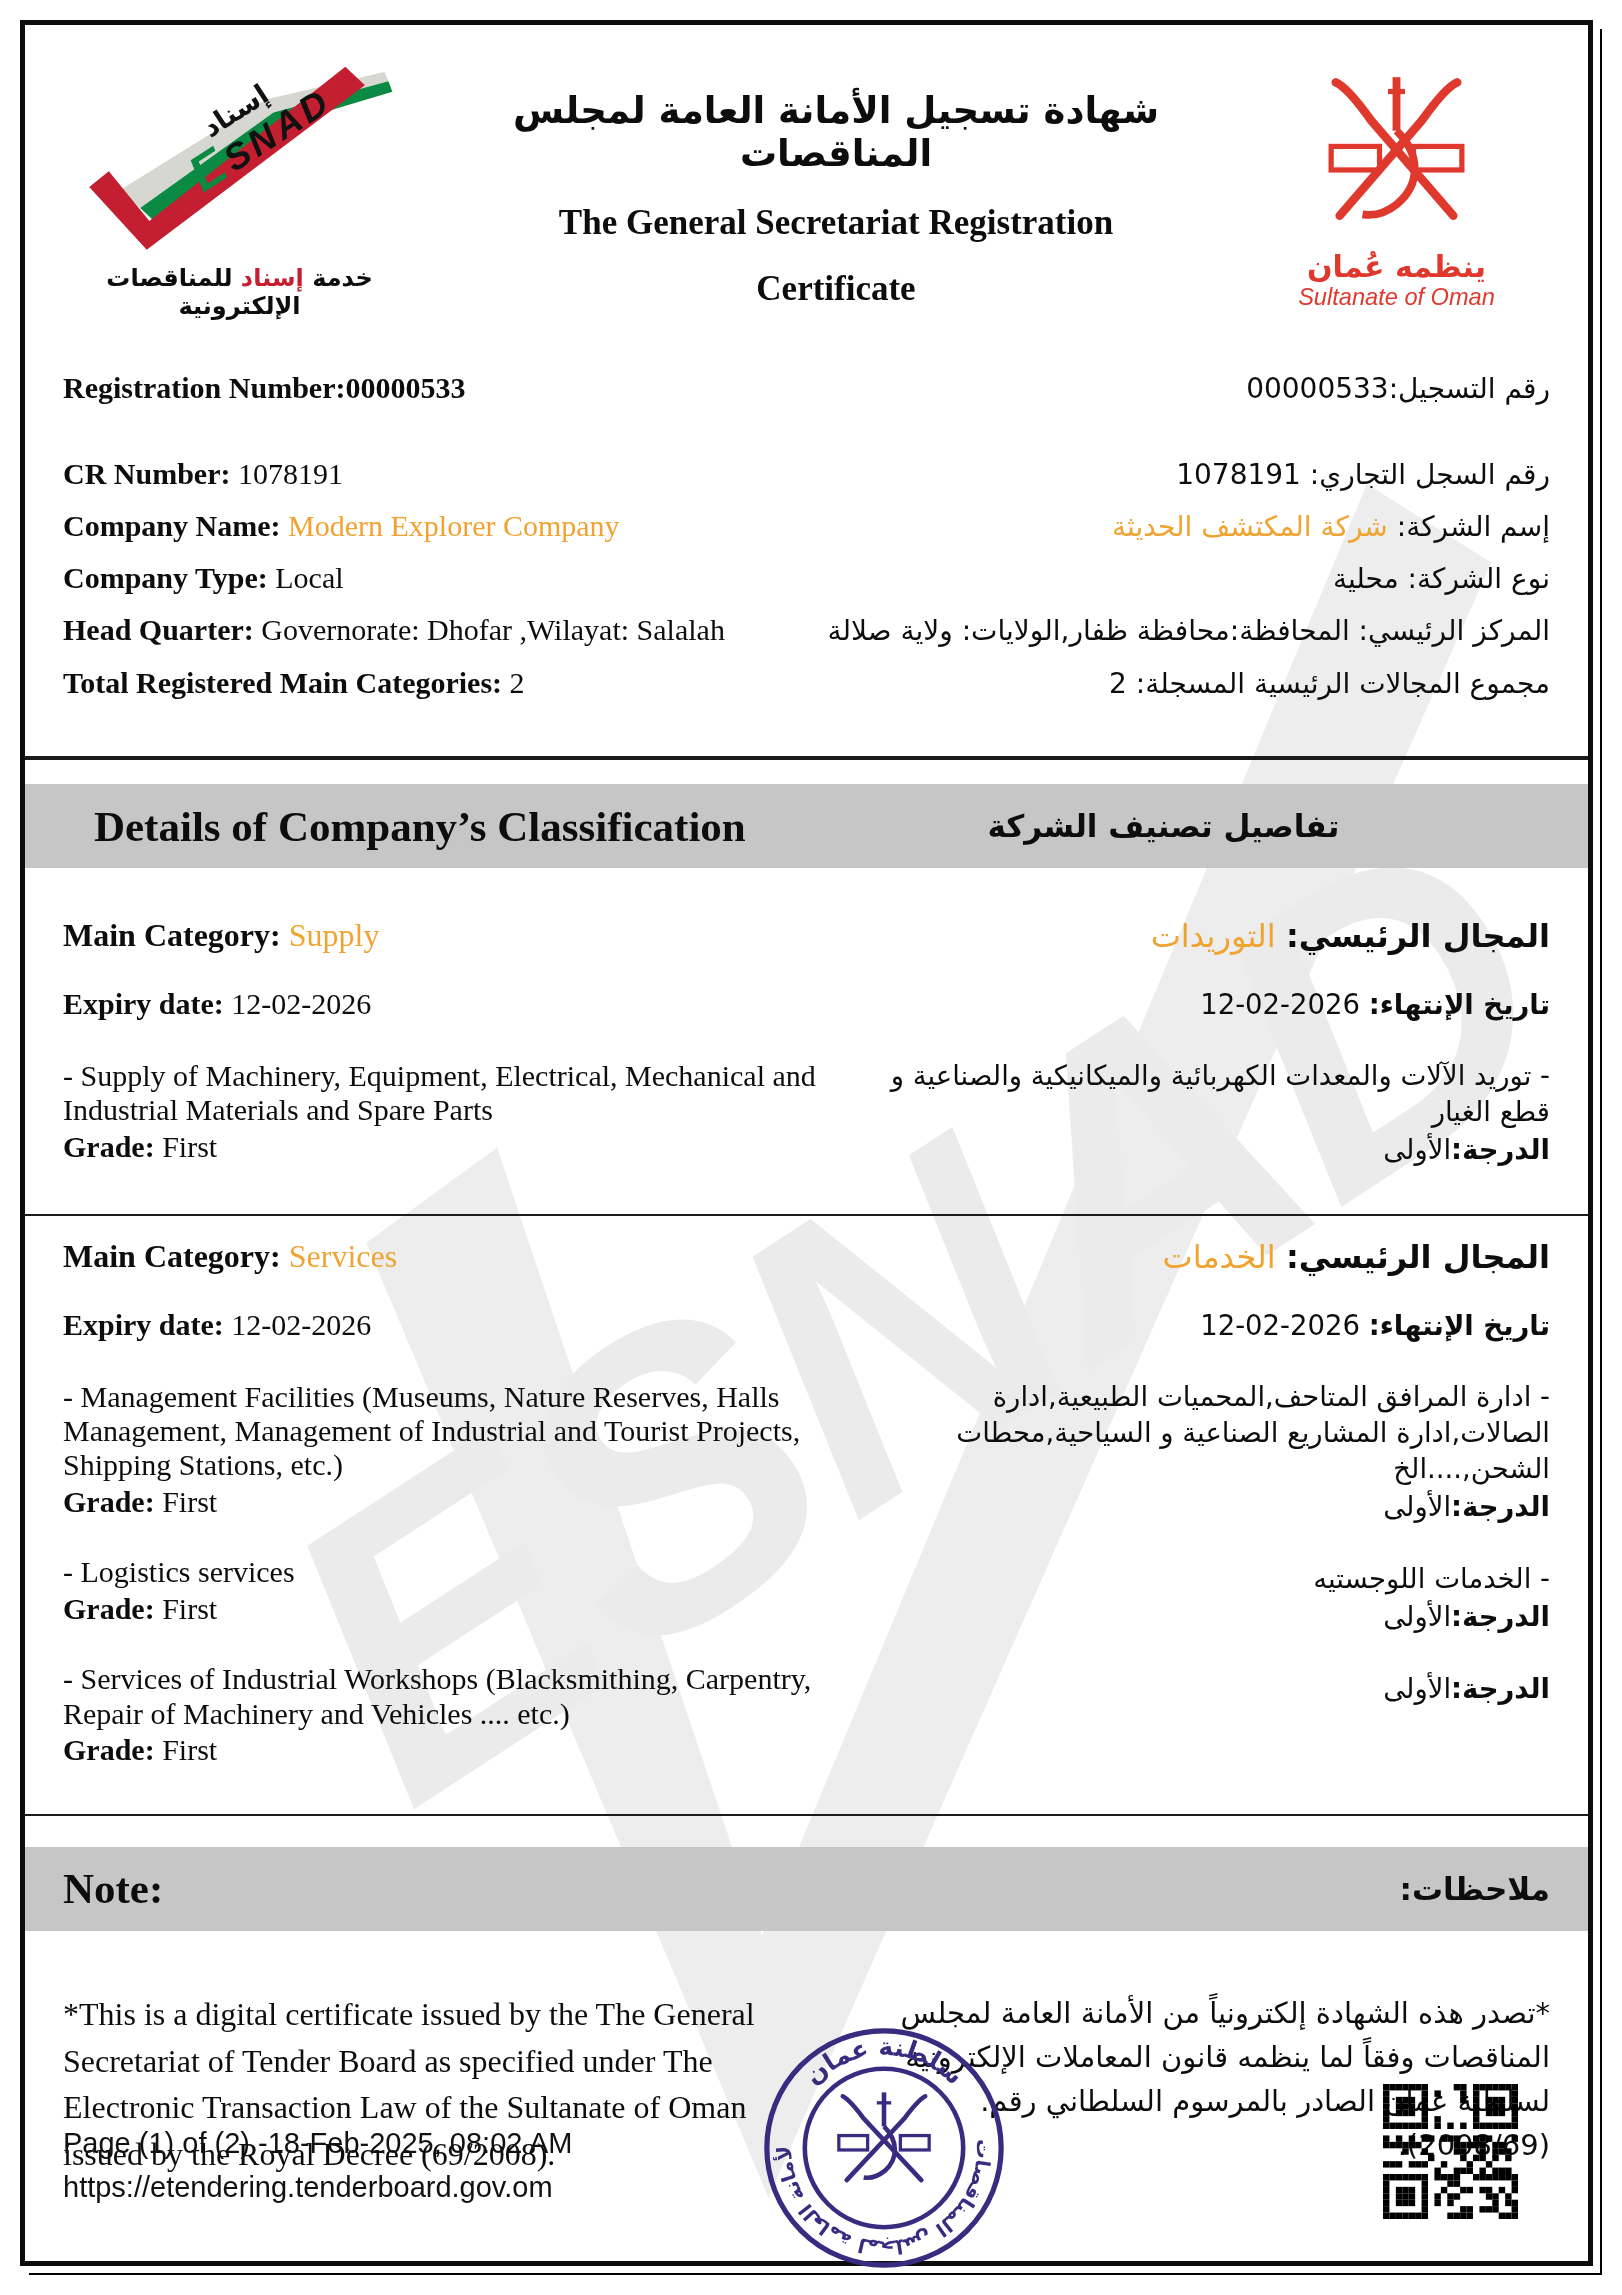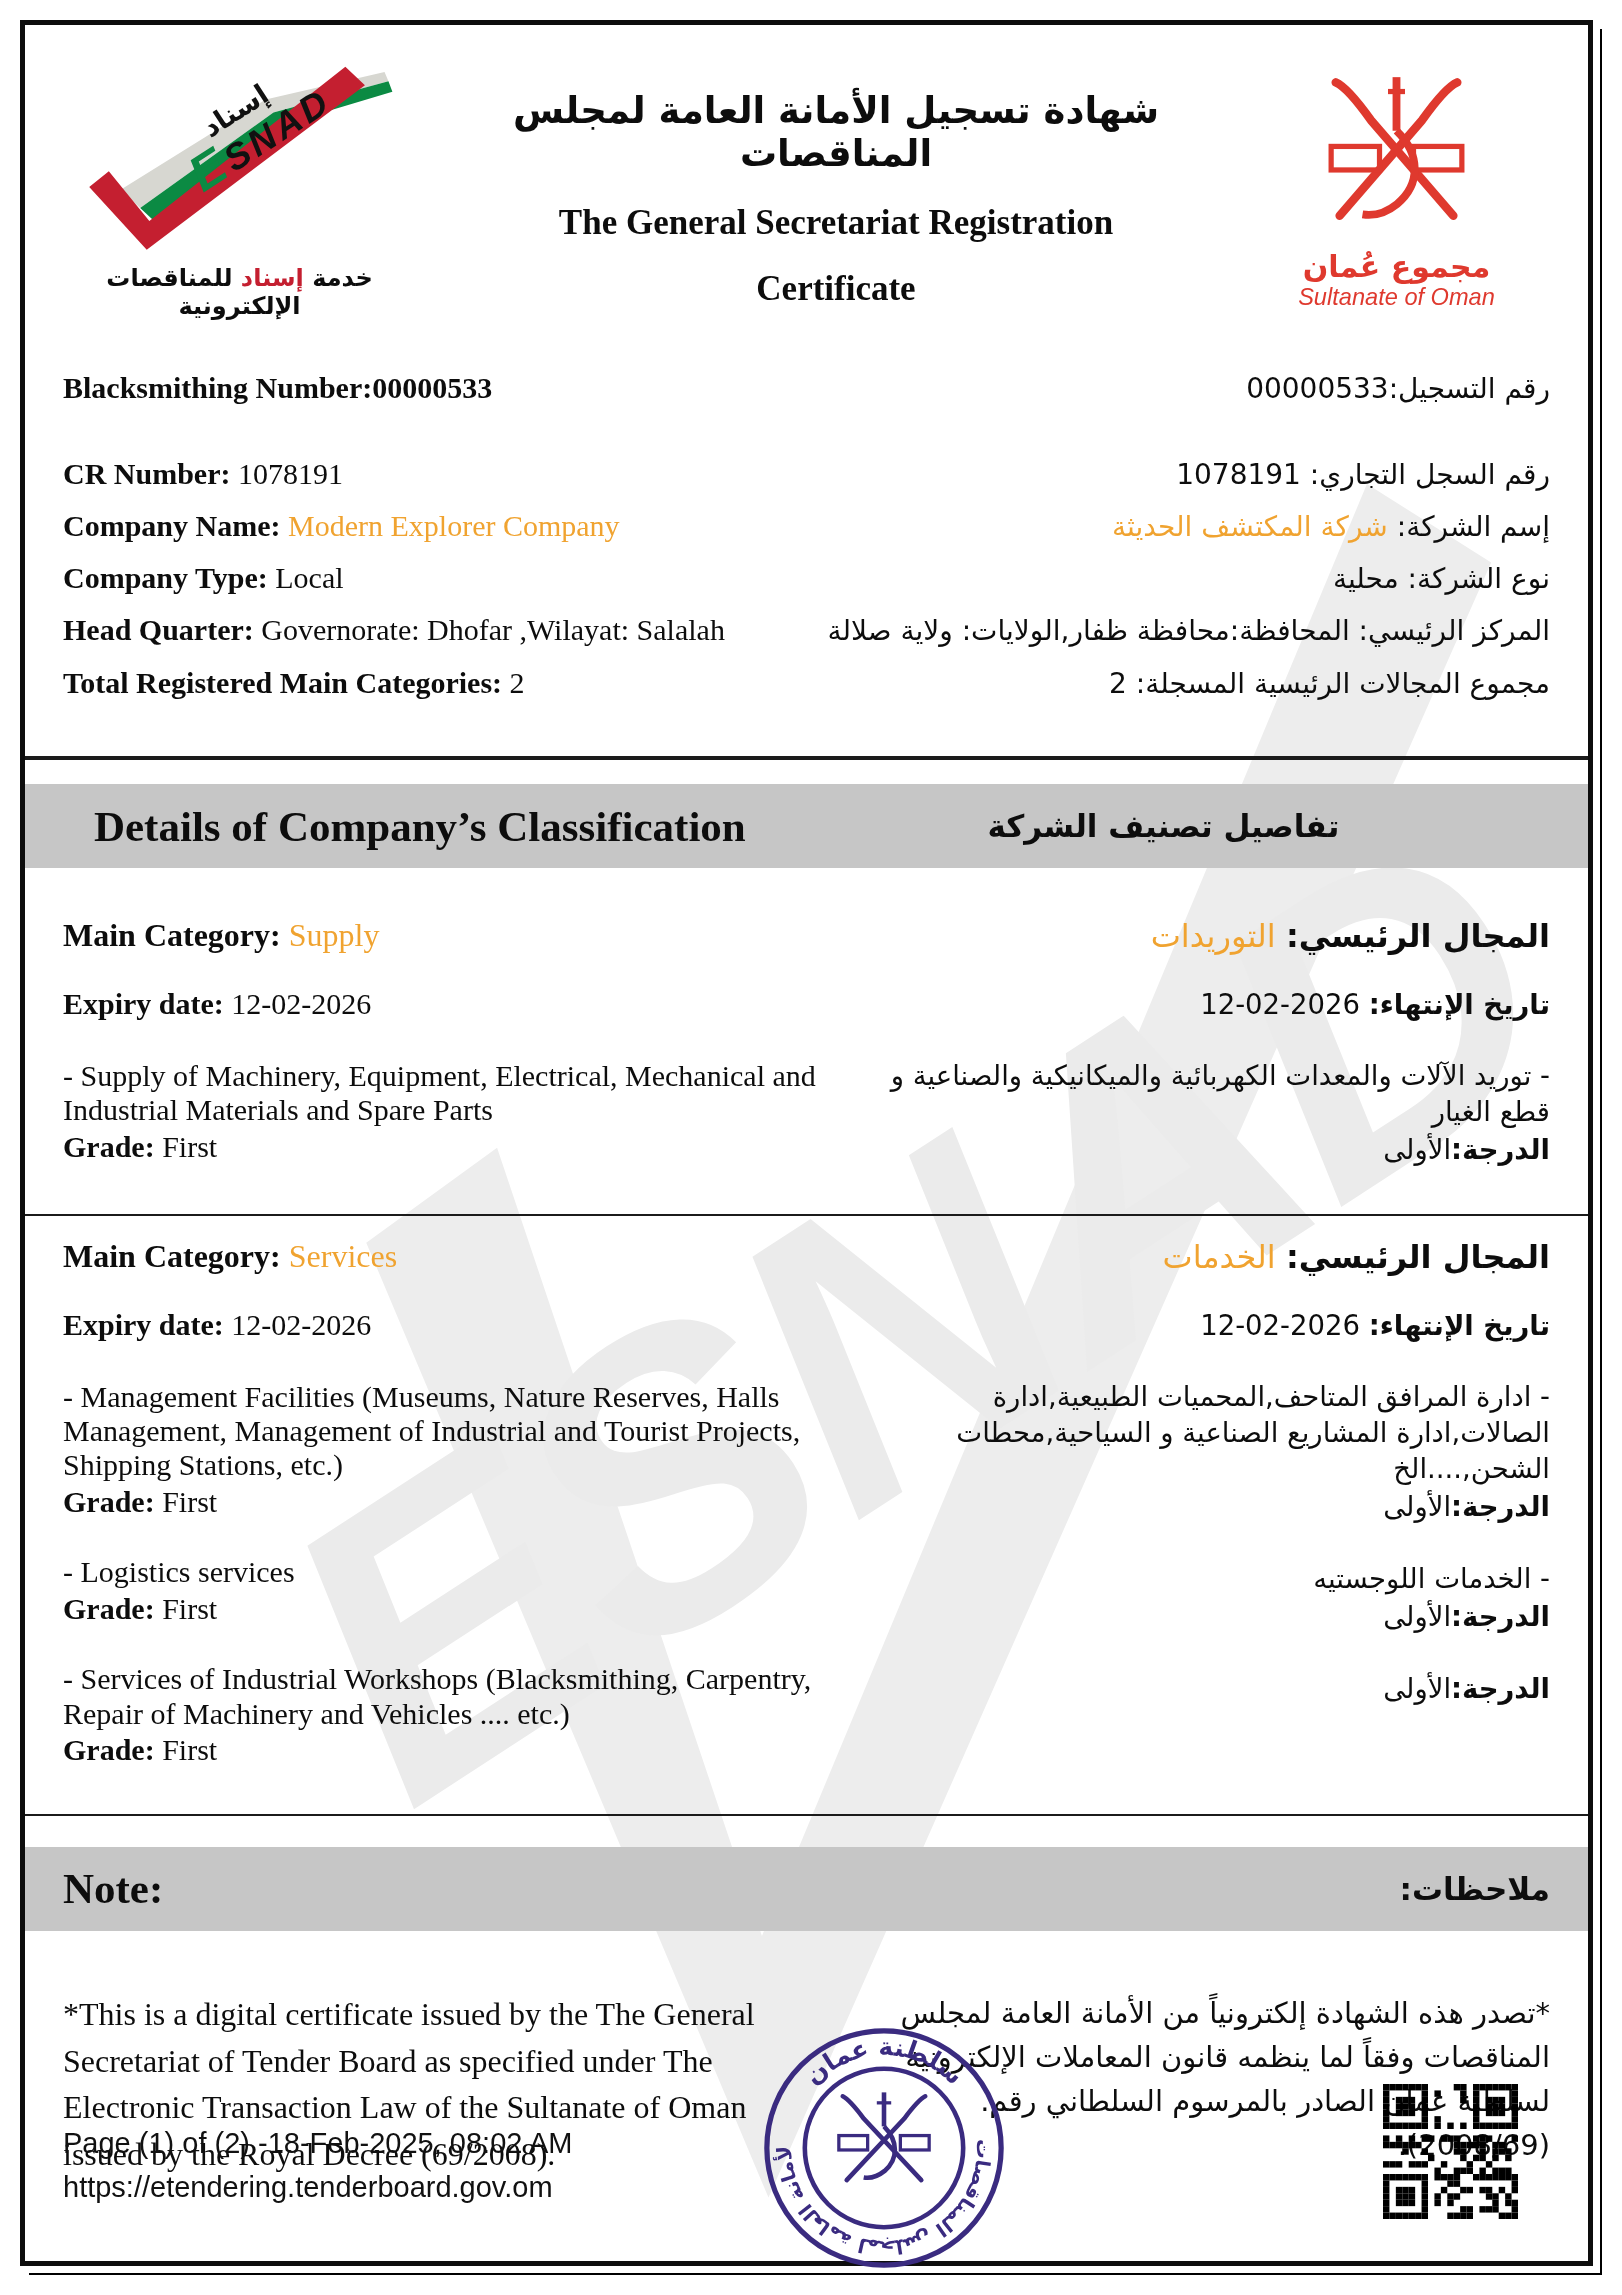--- a/index.html
+++ b/index.html
@@ -132,28 +132,28 @@
           <g stroke="#DF392E" fill="none" stroke-width="8">
             <rect x="55" y="120" width="74" height="36"></rect>
             <rect x="181" y="120" width="74" height="36"></rect>
             <path d="M142,36 L168,36"></path>
           </g>
           <g stroke="#DF392E" fill="none" stroke-width="12">
             <path d="M155,14 L155,96"></path>
             <path d="M155,96 C192,132 192,178 156,208 C140,221 122,227 103,224"></path>
           </g>
         </svg>
-        <div class="emblem-ar ar">مجموع عُمان</div>
+        <div class="emblem-ar ar">ينظمه عُمان</div>
         <div class="emblem-en">Sultanate of Oman</div>
       </div>
     </div>
 
     <div class="info">
       <div class="row reg">
-        <span class="cell-en"><b>Blacksmithing Number:</b><span>00000533</span></span>
+        <span class="cell-en"><b>Registration Number:</b><span>00000533</span></span>
         <span class="cell-ar ar"><b>رقم التسجيل:</b><span>00000533</span></span>
       </div>
       <div class="row">
         <span class="cell-en"><b>CR Number:</b> <span>1078191</span></span>
         <span class="cell-ar ar"><b>رقم السجل التجاري:</b> <span>1078191</span></span>
       </div>
       <div class="row">
         <span class="cell-en"><b>Company Name:</b> <span class="accent">Modern Explorer Company</span></span>
         <span class="cell-ar ar"><b>إسم الشركة:</b> <span class="accent">شركة المكتشف الحديثة</span></span>
       </div>

